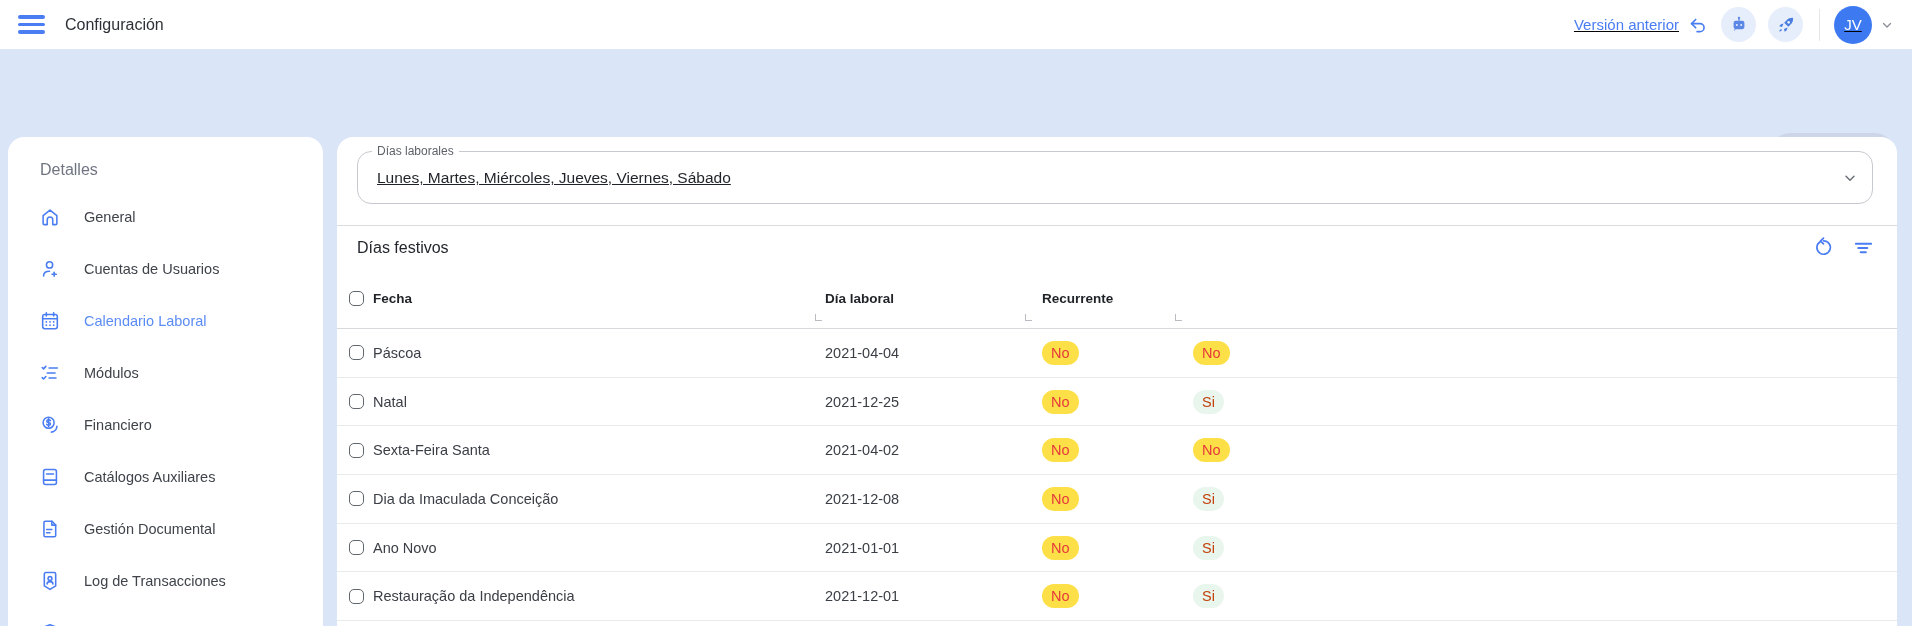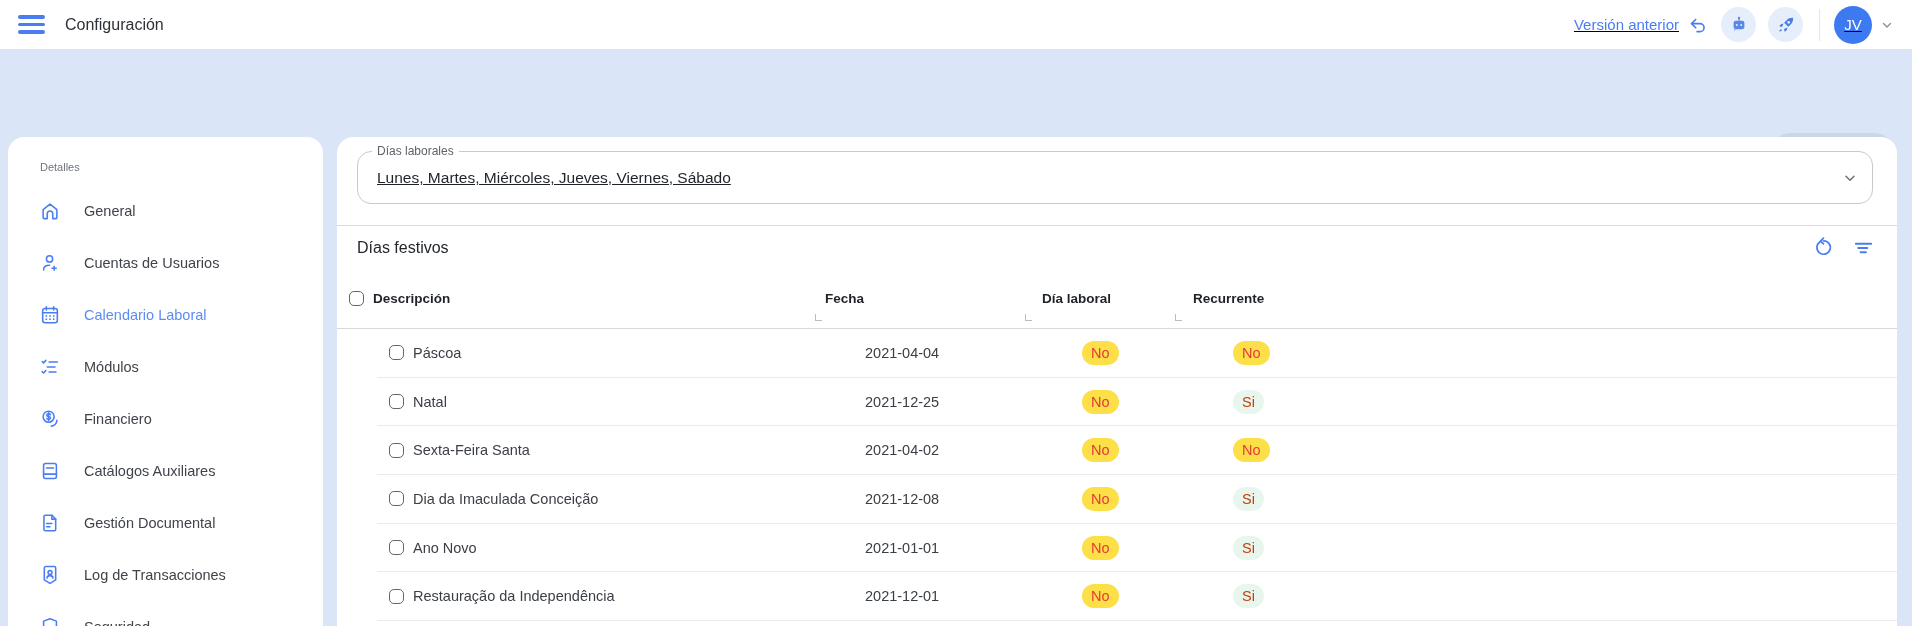--- a/index.html
+++ b/index.html
@@ -28,21 +28,21 @@
   .save-btn { position:absolute; right:17px; top:84px; height:41px; border:none; border-radius:21px;
               background:#cdd5e9; color:#99a0ae; font-size:15px; font-family:inherit;
               display:flex; align-items:center; gap:9px; padding:0 20px; cursor:default; }
 
   
   .card { position:absolute; background:#fff; border-radius:16px; top:137px; bottom:-24px; }
   .sidebar { left:8px; width:315px; padding-top:16px; }
   .main { left:337px; right:15px; overflow:hidden; }
 
   
-  .side-section-label { font-size:11px; color:#6f7580; margin:8px 0 12px 32px; }
+  .side-section-label { font-size:16px; color:#6f7580; margin:8px 0 12px 32px; }
   .side-item { height:52px; display:flex; align-items:center; padding-left:30px; cursor:pointer; }
   .side-item .ic { width:24px; height:24px; display:flex; align-items:center; justify-content:center; }
   .side-item .lbl { margin-left:22px; font-size:14.5px; color:#3f434a; }
   .side-item.active .lbl { color:#5b8cf4; }
 
   
   .select-field { position:relative; margin:14px 24px 0 20px; height:53px;
                   border:1px solid #c6c9ce; border-radius:14px; cursor:pointer; }
   .select-field .flabel { position:absolute; top:-8px; left:14px; background:#fff; padding:0 5px;
                           font-size:12px; color:#5d6268; }
@@ -57,21 +57,21 @@
   .section-icons { margin-left:auto; display:flex; align-items:center; gap:17px; }
   .icon-btn { background:none; border:none; padding:0; display:flex; cursor:pointer; }
 
   
   .tbl-header, .tbl-row { display:grid; grid-template-columns:24px 452px 217px 151px 1fr;
                           align-items:center; padding-left:12px; }
   .tbl-header { height:60px; border-bottom:1px solid #d7d9dc; position:relative; }
   .tbl-header .hcell { font-size:13.5px; font-weight:bold; color:#1f2328; }
   .resize-mark { position:absolute; width:7px; height:7px; bottom:7px;
                  border-left:1px solid #b9bcc0; border-bottom:1px solid #b9bcc0; }
-  .tbl-row { height:48.7px; border-bottom:1px solid #e9eaec;margin-left:40px; }
+  .tbl-row { height:48.7px; border-bottom:1px solid #e9eaec; }
   .tbl-row .cell { font-size:14.5px; color:#3a3e45; }
   .cbx { width:15px; height:15px; border:1.6px solid #62666d; border-radius:5px; background:#fff; cursor:pointer; }
   .pill { display:inline-block; padding:4px 9px; border-radius:15px; font-size:14.5px; }
   .pill.no { color:#e5393c; background:#fde047; }
   .pill.si { color:#c2410c; background:#e9f6ee; }
 </style>
 </head>
 <body>
 
 <div class="appbar">
@@ -280,21 +280,20 @@
               <line x1="6.5" y1="12.5" x2="16" y2="12.5"></line>
               <line x1="9" y1="17" x2="14.5" y2="17"></line>
             </svg>
           </span>
         </button>
       </div>
     </div>
 
     <div class="tbl-header">
       <input type="checkbox" class="cbx" style="appearance: none;">
-      <div class="hcell">Descripción</div>
       <div class="hcell">Fecha</div>
       <div class="hcell">Día laboral</div>
       <div class="hcell">Recurrente</div>
       <span class="resize-mark" style="left:478px"></span>
       <span class="resize-mark" style="left:688px"></span>
       <span class="resize-mark" style="left:838px"></span>
     </div>
 
     <div id="holiday-rows">
   <div class="tbl-row">

